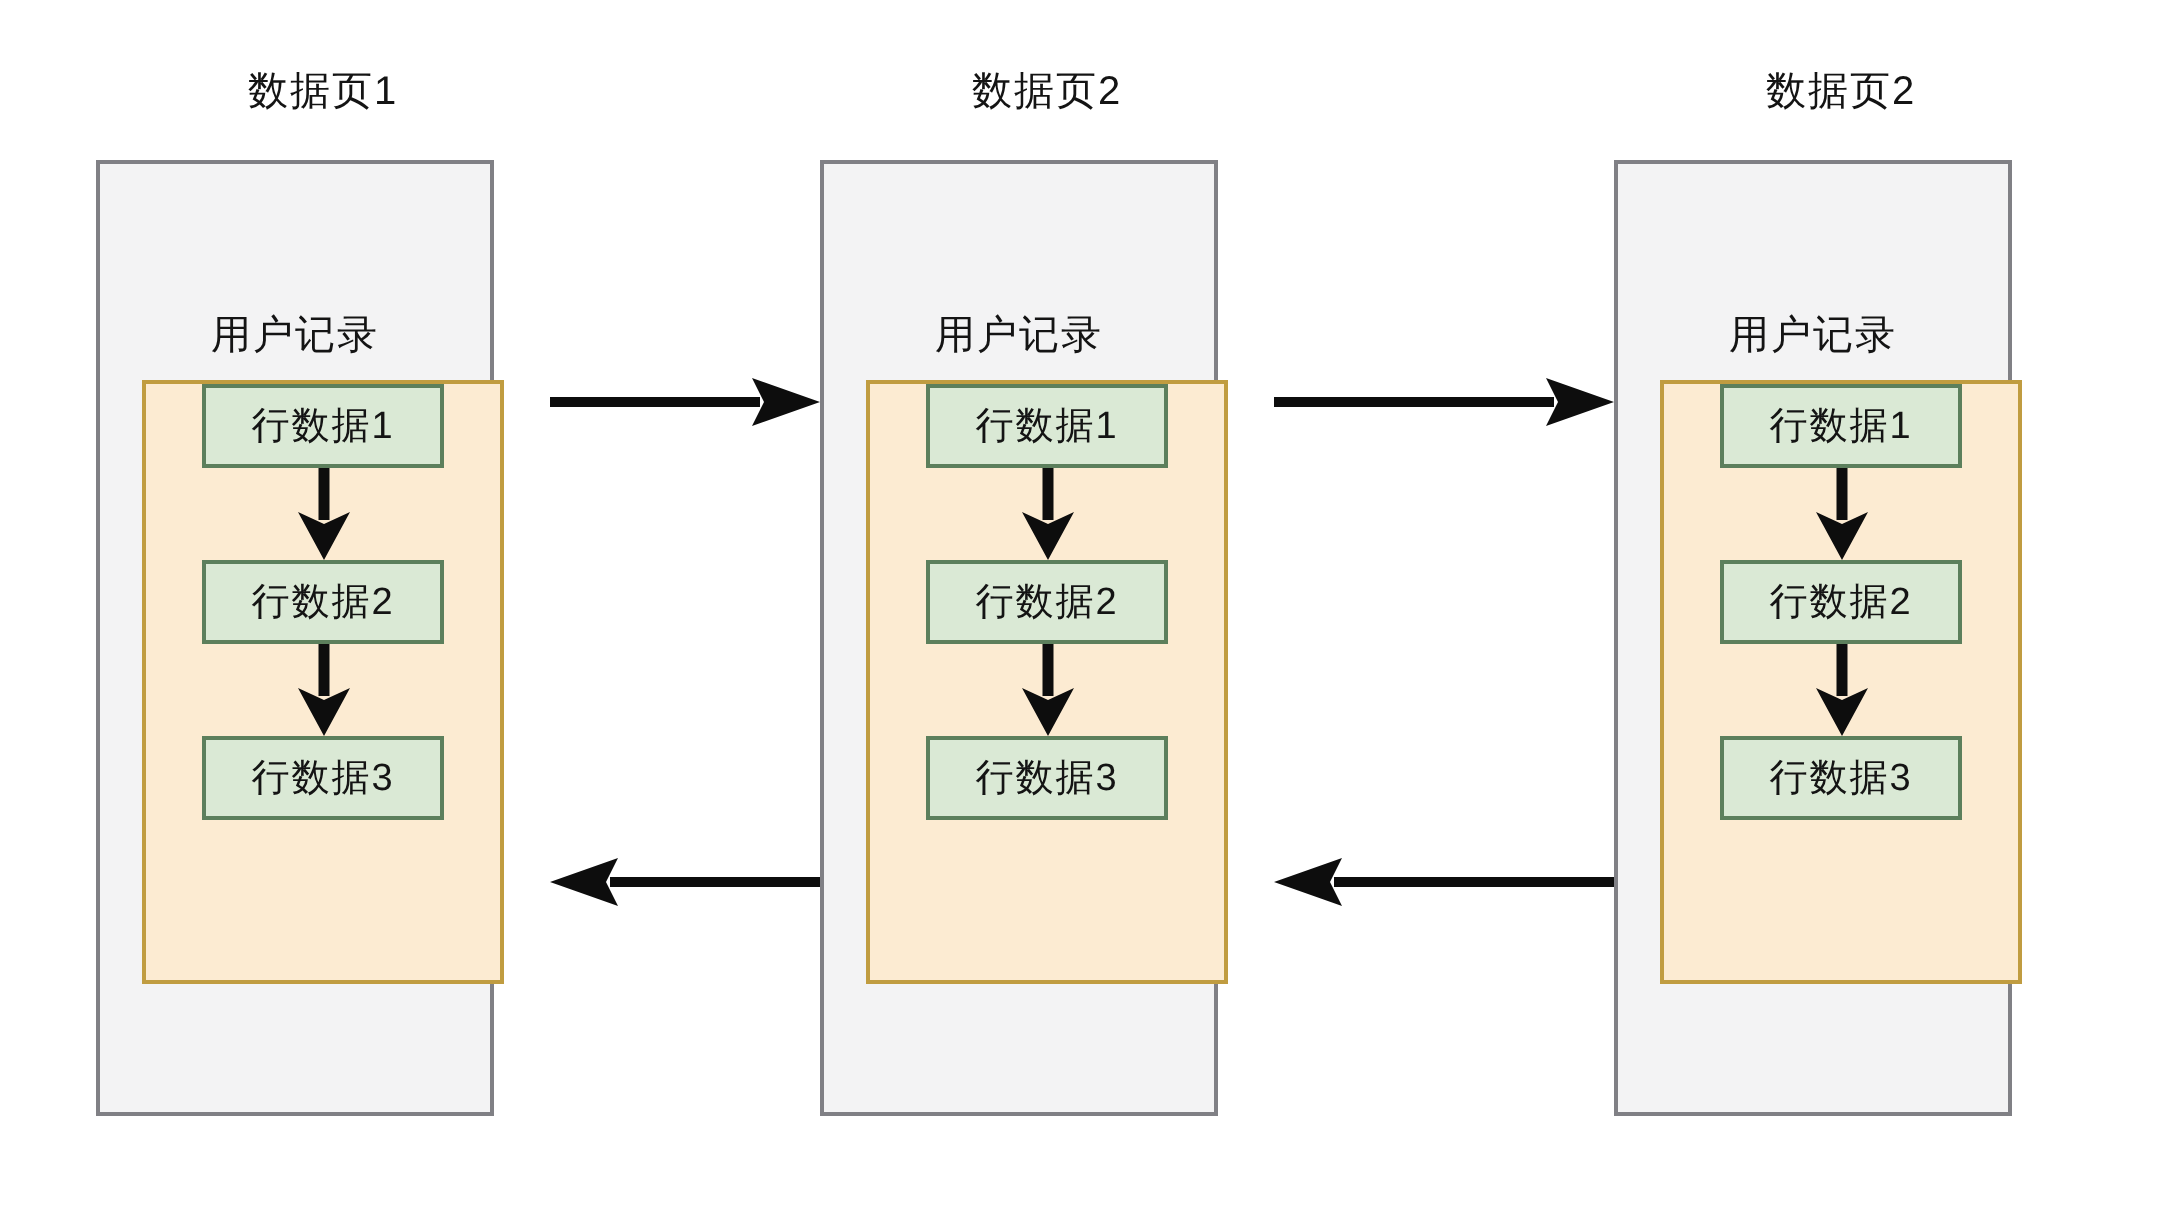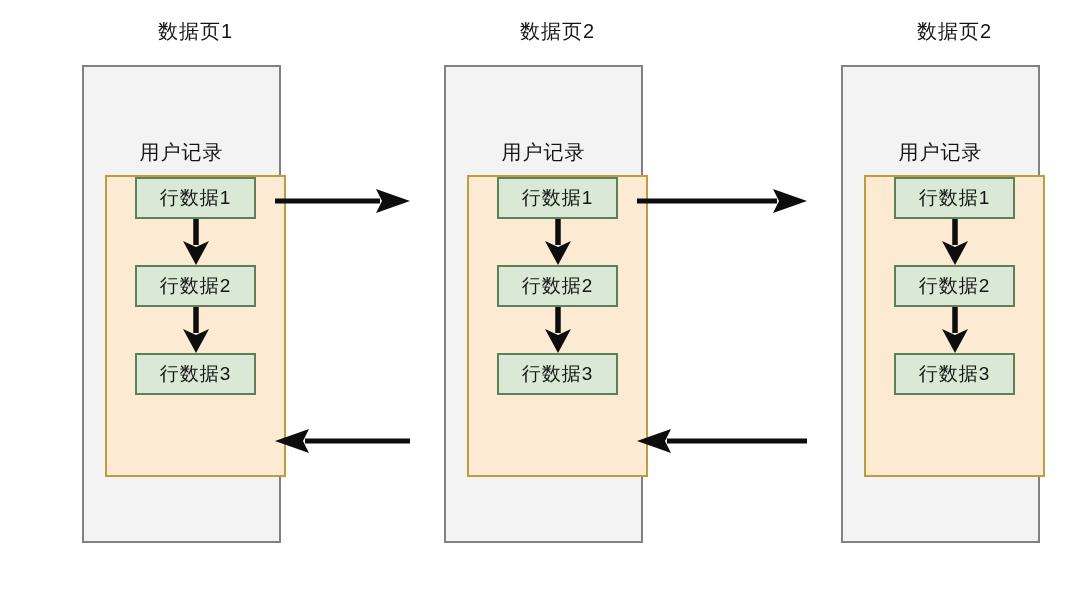--- a/index.html
+++ b/index.html
@@ -7,21 +7,21 @@
   body { font-family: "Liberation Sans", "DejaVu Sans", sans-serif; color: #161616; }
 
   .canvas {
     position: relative;
     width: 1080px;
     height: 606px;
     background: #ffffff;
     overflow: hidden;
   }
 
-  .page-group { position: absolute; top: 18px; width: 227px; margin-left: 34px; }
+  .page-group { position: absolute; top: 33px; width: 227px; }
 
   .page-title {
     height: 27px;
     line-height: 27px;
     text-align: center;
     font-size: 20px;
     letter-spacing: 1px;
     color: #141414;
     white-space: nowrap;
   }

